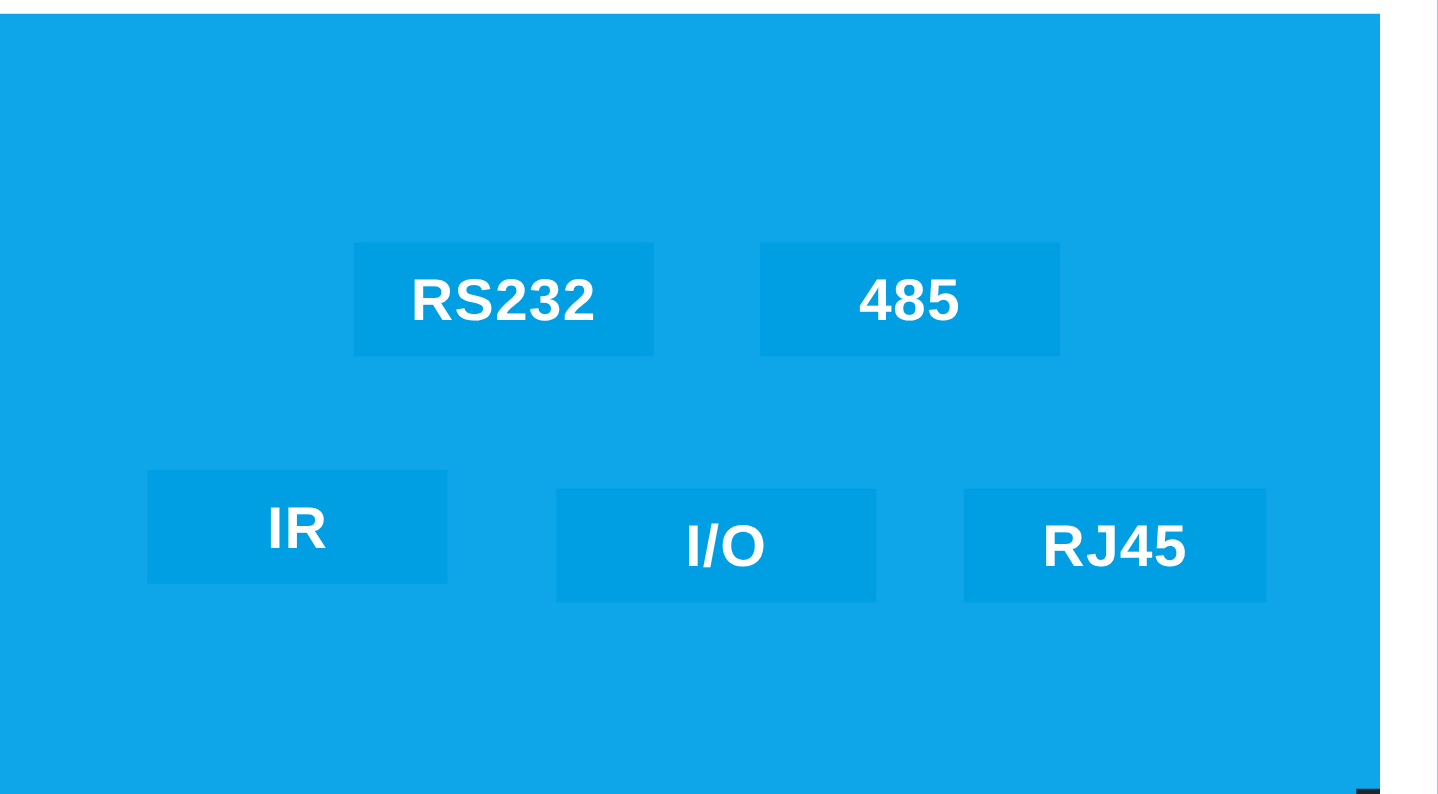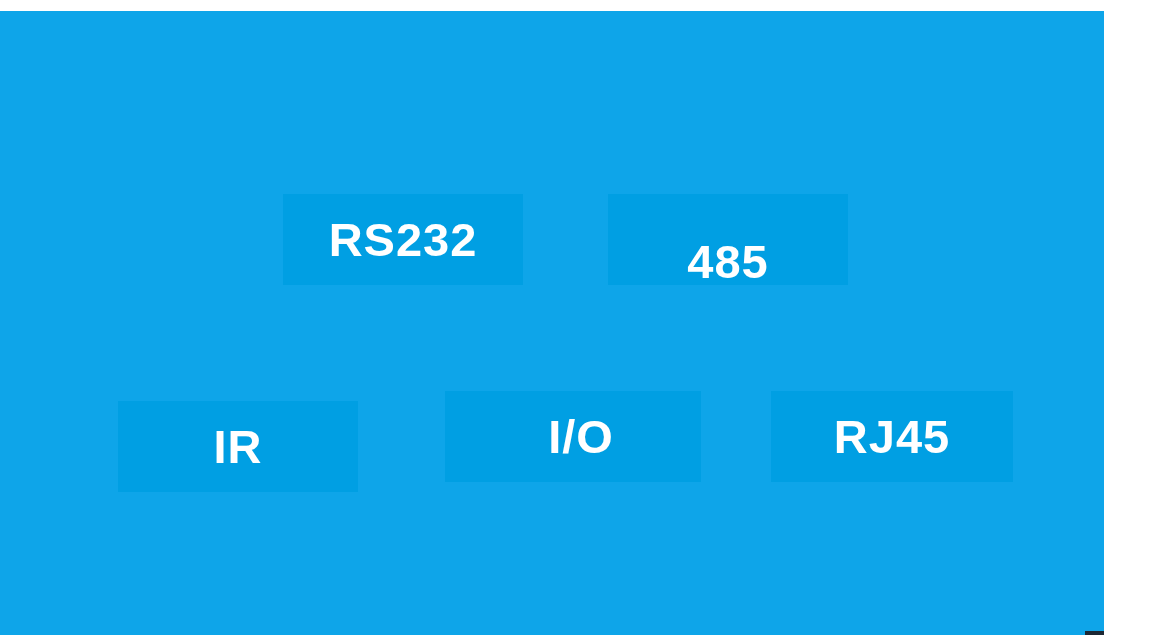--- a/index.html
+++ b/index.html
@@ -26,23 +26,23 @@
     align-items: center;
     justify-content: center;
     font-weight: bold;
     font-size: 47px;
     letter-spacing: 1px;
     line-height: 1;
     user-select: none;
   }
   
   .box-rs232 { left: 283px; top: 183px; width: 240px; height: 91px; }
-  .box-485   { left: 608px; top: 183px; width: 240px; height: 91px; align-items: flex-end; }
+  .box-485   { left: 608px; top: 183px; width: 240px; height: 91px; }
   
-  .box-ir    { left: 118px; top: 390px; width: 240px; height: 91px; }
+  .box-ir    { left: 118px; top: 365px; width: 240px; height: 91px; }
   .box-io    { left: 445px; top: 380px; width: 240px; height: 91px; padding-left: 16px; }
   .box-rj45  { left: 771px; top: 380px; width: 242px; height: 91px; }
 
   .corner-bar {
     position: absolute;
     left: 1085px;
     top: 620px;
     width: 65px;
     height: 15px;
     background: var(--dark, #1c2733);

